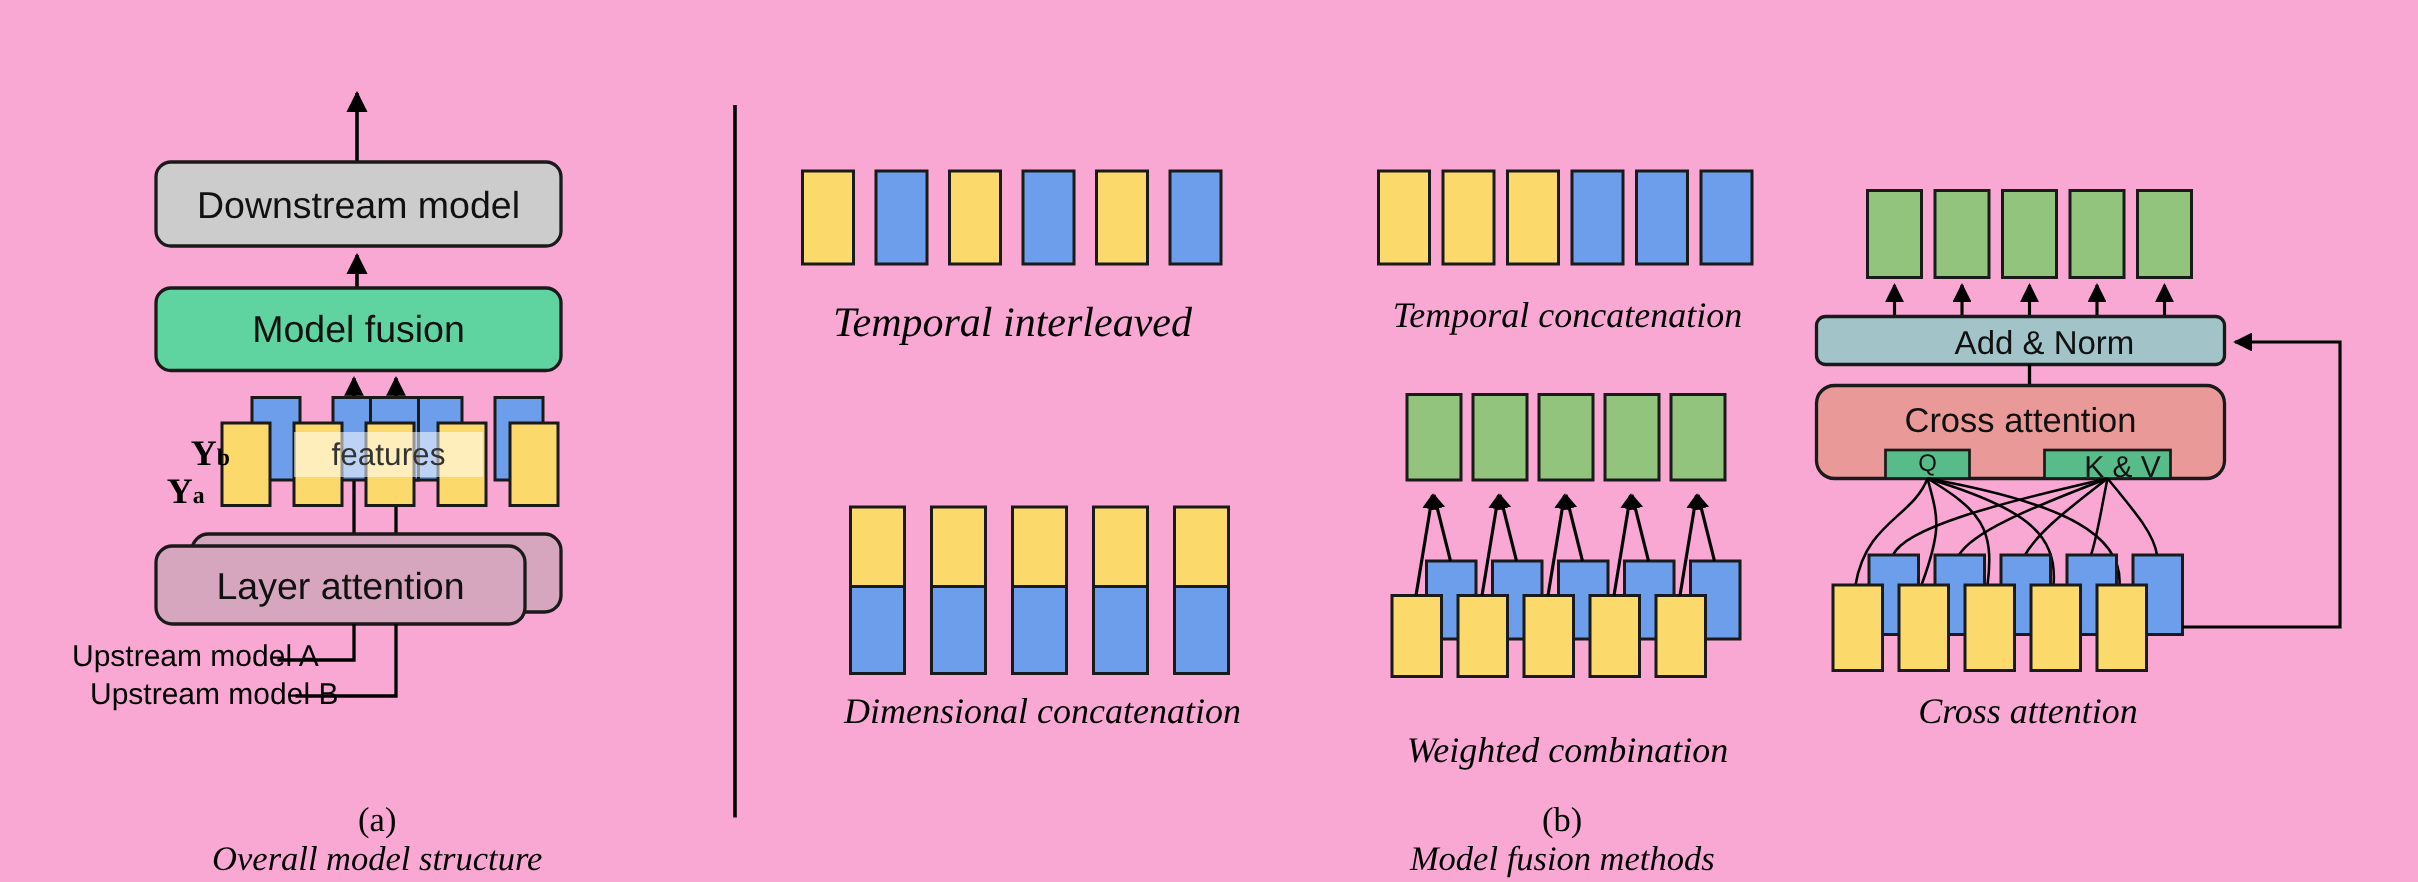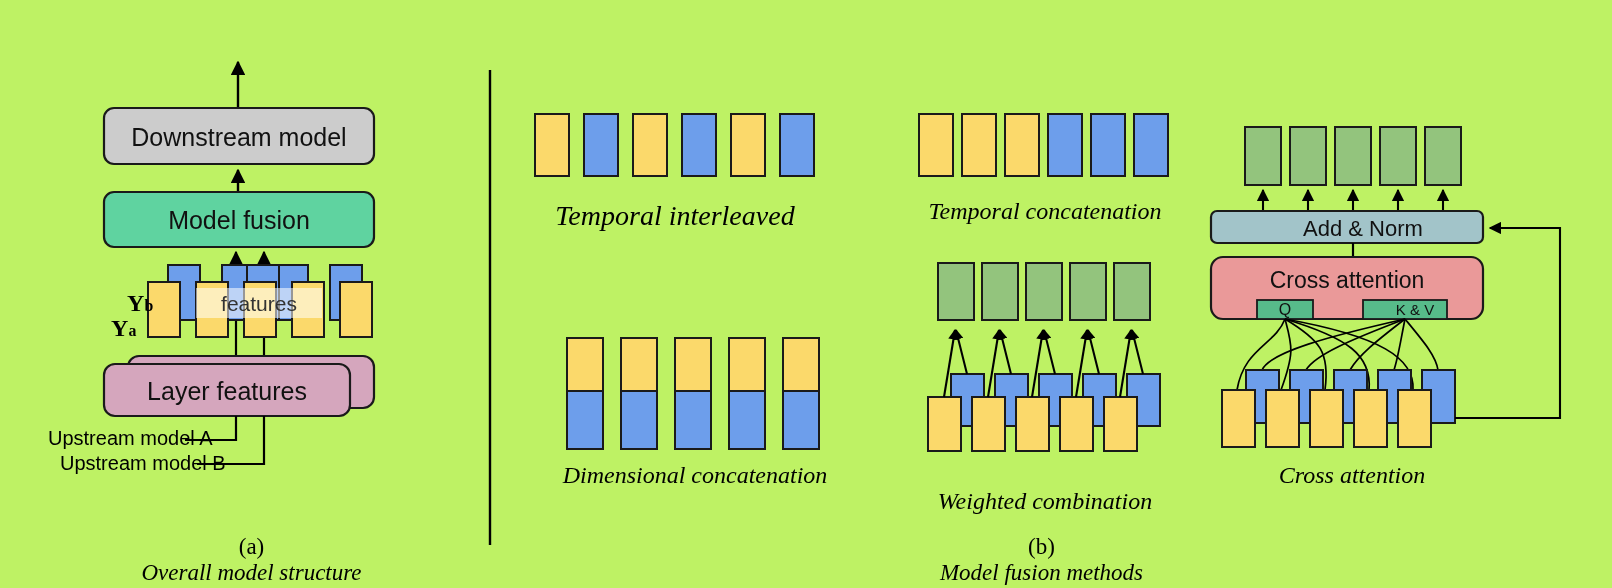--- a/index.html
+++ b/index.html
@@ -1,17 +1,17 @@
 <!DOCTYPE html>
 <html><head>
 <meta charset="utf-8">
 <style>
   html,body{margin:0;padding:0;background:#ffffff;}
   body{width:1612px;height:588px;font-family:"Liberation Sans",sans-serif;overflow:hidden;}
-  #stage{position:relative;width:1612px;height:588px;background:#bef264;}
+  #stage{position:relative;width:1612px;height:588px;background:#f9a8d4;}
   svg#canvas{position:absolute;left:0;top:0;width:1612px;height:588px;}
   .cap{position:absolute;font-family:"Liberation Serif",serif;font-style:italic;color:#000;white-space:pre;text-align:center;}
   .boxlabel{position:absolute;font-family:"Liberation Sans",sans-serif;color:#111;white-space:pre;text-align:center;}
   .plain{position:absolute;font-family:"Liberation Sans",sans-serif;color:#000;white-space:pre;}
   .mathlbl{position:absolute;font-family:"Liberation Serif",serif;font-weight:bold;color:#000;white-space:pre;}
   .sub{font-size:0.66em;}
 </style>
 </head>
 <body>
 
@@ -190,21 +190,21 @@
       <rect x="1398" y="390" width="33" height="57" fill="#fbd96b" stroke="#1a1a1a" stroke-width="2"></rect>
 
       <path d="M 1455 418 L 1560 418 L 1560 228 L 1490 228" fill="none" stroke="#000" stroke-width="2.1" marker-end="url(#arrow)"></path>
     </g>
   </svg>
 
   <div class="boxlabel" style="left:104px;top:123px;width:270px;font-size:25px;">Downstream model</div>
 
   <div class="boxlabel" style="left:104px;top:206px;width:270px;font-size:25px;">Model fusion</div>
 
-  <div class="boxlabel" style="left:104px;top:377px;width:246px;font-size:25px;">Layer features</div>
+  <div class="boxlabel" style="left:104px;top:377px;width:246px;font-size:25px;">Layer attention</div>
 
   <div class="boxlabel" style="left:196px;top:292px;width:126px;font-size:21px;color:#333;">features</div>
 
   <div class="mathlbl" style="left:104px;top:263px;font-size:24px;">
     <span>Y</span><span class="sub">b</span>
   </div>
   <div class="mathlbl" style="left:88px;top:288px;font-size:24px;">
     <span>Y</span><span class="sub">a</span>
   </div>
 
@@ -220,21 +220,21 @@
 
   <div class="cap" style="left:495px;top:462px;width:400px;font-size:24px;">Dimensional concatenation</div>
 
   <div class="cap" style="left:890px;top:198px;width:310px;font-size:24px;">Temporal concatenation</div>
 
   <div class="cap" style="left:890px;top:488px;width:310px;font-size:24px;">Weighted combination</div>
 
   <div class="boxlabel" style="left:1211px;top:216px;width:304px;font-size:22px;">Add &amp; Norm</div>
   <div class="boxlabel" style="left:1211px;top:267px;width:272px;font-size:23px;">Cross attention</div>
   <div class="boxlabel" style="left:1257px;top:301px;width:56px;font-size:16px;">Q</div>
-  <div class="boxlabel" style="left:1363px;top:301px;width:104px;font-size:15px;">K &amp; V</div>
+  <div class="boxlabel" style="left:1363px;top:301px;width:104px;font-size:20px;">K &amp; V</div>
 
   <div class="cap" style="left:1197px;top:462px;width:310px;font-size:24px;">Cross attention</div>
 
   <div class="cap" style="left:820px;top:508px;width:420px;font-size:23px;">
     <span style="font-style:normal;">(b)</span>
     <span>Model fusion methods</span>
   </div>
 
 </div>
 

